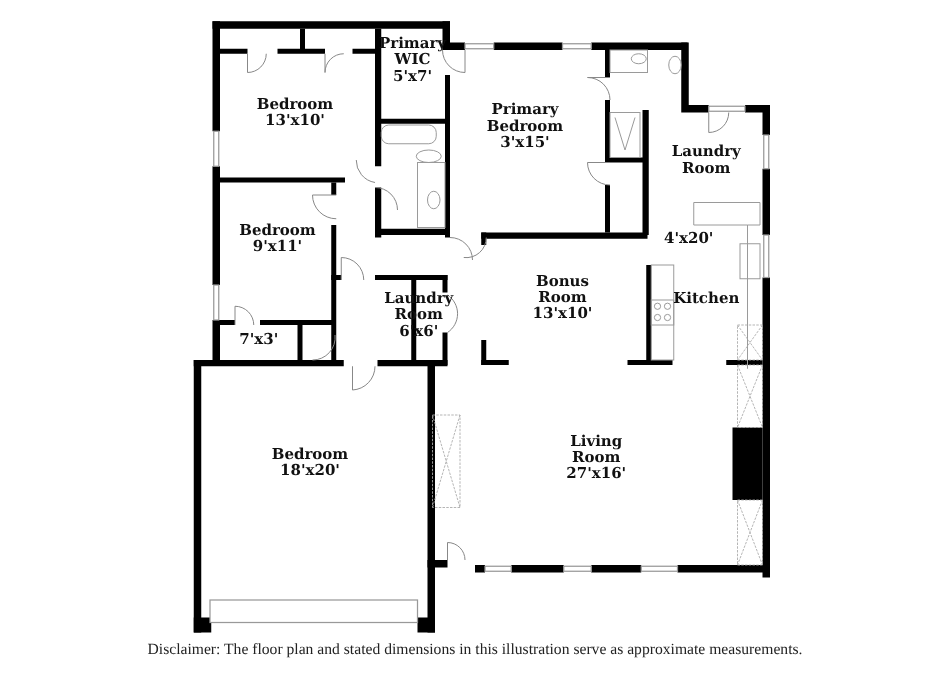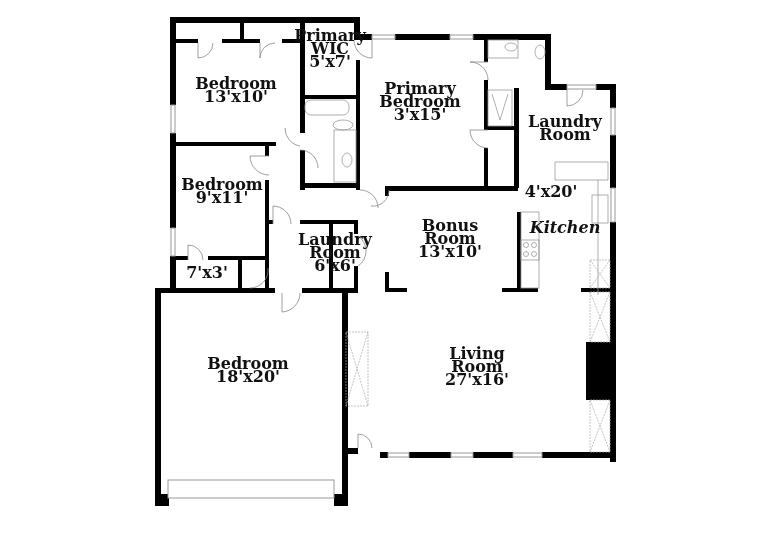--- a/index.html
+++ b/index.html
@@ -1,18 +1,18 @@
 <!DOCTYPE html>
 <html><head>
 <meta charset="utf-8">
 <style>
   html, body { margin:0; padding:0; background:#ffffff; }
   body { width:760px; height:553px; position:relative; overflow:hidden; font-family:"DejaVu Serif", serif; }
   #plan { position:absolute; left:0; top:0; width:760px; height:553px; }
-  .lbl { position:absolute; text-align:center; font-family:"DejaVu Serif", serif; font-weight:bold; font-size:16px; line-height:13px; color:#111; transform:translate(-50%,-50%); white-space:nowrap; }
+  .lbl { position:absolute; text-align:center; font-family:"DejaVu Serif", serif; font-weight:bold; font-size:12px; line-height:13px; color:#111; transform:translate(-50%,-50%); white-space:nowrap; }
   .disclaimer { position:absolute; left:0; width:760px; top:512px; text-align:center; font-family:"Liberation Serif", serif; font-size:12.5px; line-height:15px; color:#222; }
 </style>
 </head>
 <body>
 
 <svg id="plan" viewBox="0 0 760 553" xmlns="http://www.w3.org/2000/svg">
   <g fill="#000">
 
     <rect x="170" y="17" width="190" height="6"></rect>
     <rect x="354" y="17" width="6" height="23"></rect>
@@ -186,21 +186,21 @@
   <div>Bedroom</div>
   <div>9'x11'</div>
 </div>
 
 <div class="lbl" style="left:450px;top:238px;">
   <div>Bonus</div>
   <div>Room</div>
   <div>13'x10'</div>
 </div>
 
-<div class="lbl" style="left:565px;top:227px;font-style:italic;">
+<div class="lbl" style="left:565px;top:239px;">
   <div>Kitchen</div>
 </div>
 
 <div class="lbl" style="left:299px;top:252px;margin-left:36px;">
   <div>Laundry</div>
   <div>Room</div>
   <div>6'x6'</div>
 </div>
 
 <div class="lbl" style="left:207px;top:272px;">
@@ -212,13 +212,14 @@
   <div>18'x20'</div>
 </div>
 
 <div class="lbl" style="left:477px;top:366px;">
   <div>Living</div>
   <div>Room</div>
   <div>27'x16'</div>
 </div>
 
 <div class="disclaimer">
+  <div>Disclaimer: The floor plan and stated dimensions in this illustration serve as approximate measurements.</div>
 </div>
 
 </body></html>

